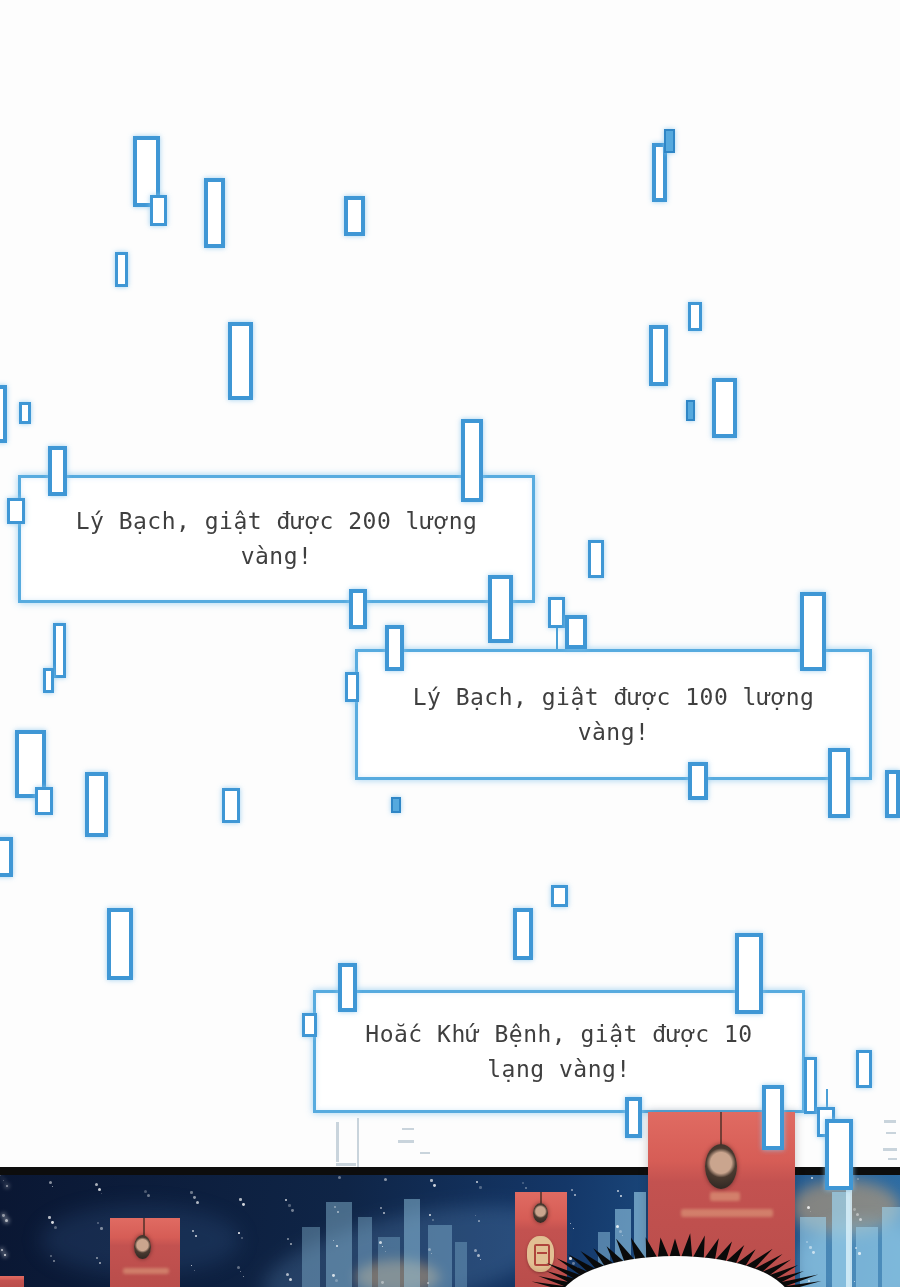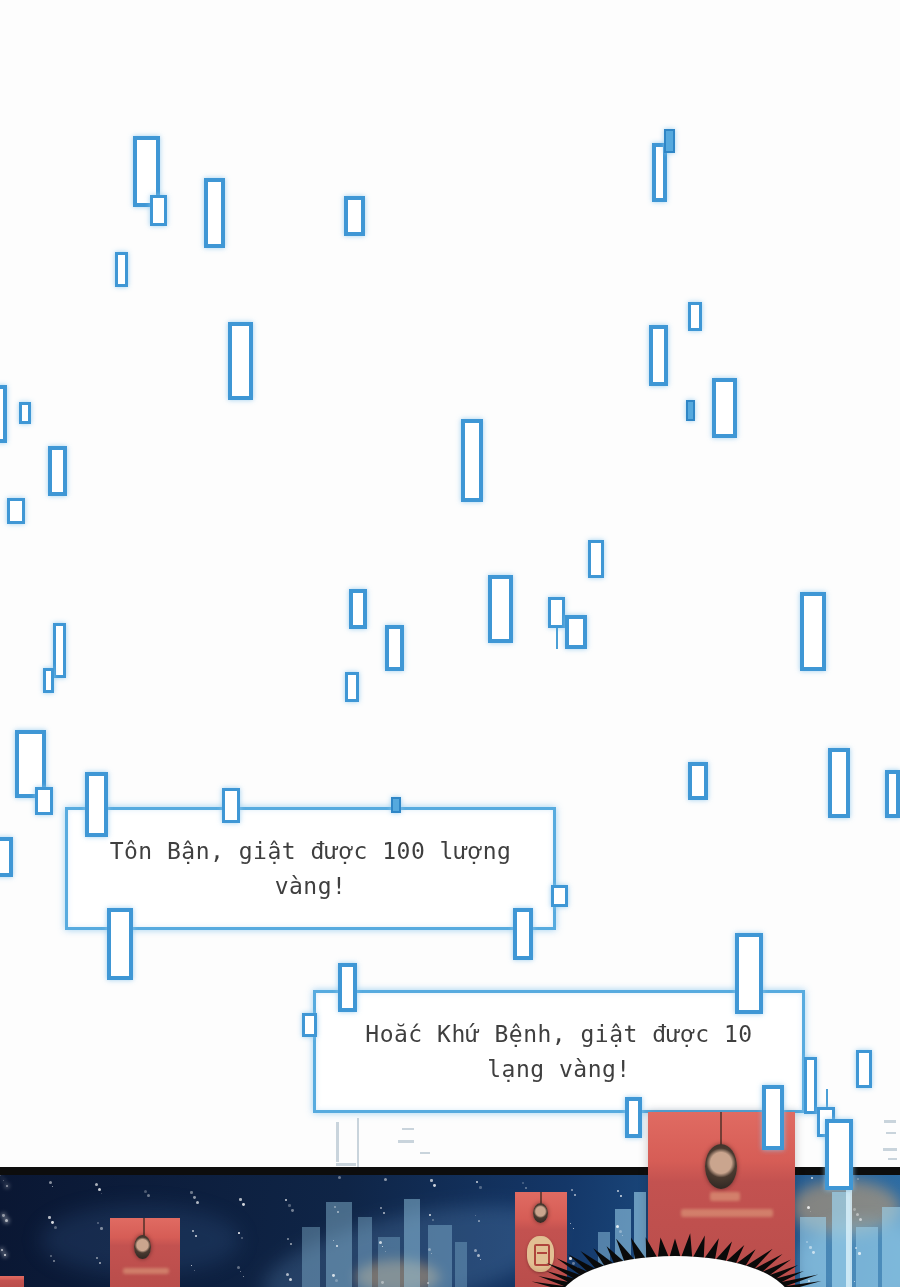--- a/index.html
+++ b/index.html
@@ -38,22 +38,25 @@
          box-shadow:0 1px 3px rgba(60,20,20,.4);}
   .stamp i{position:absolute;left:7px;top:8px;width:12px;height:18px;border:2px solid #b0453d;border-radius:2px;}
   .stamp i:after{content:"";position:absolute;left:1px;top:6px;width:10px;height:2px;background:#b0453d;}
   #hair{position:absolute;left:515px;top:1222px;width:320px;height:65px;}
 </style>
 </head>
 <body>
 
 <div class="page">
 
-  <div class="nbox" style="left:65px;top:807px;width:491px;height:123px;">
-    <span class="ntext">Tôn Bận, giật được 100 lượng vàng!</span>
+  <div class="nbox" style="left:18px;top:475px;width:517px;height:128px;">
+    <span class="ntext">Lý Bạch, giật được 200 lượng vàng!</span>
+  </div>
+  <div class="nbox" style="left:355px;top:649px;width:517px;height:131px;">
+    <span class="ntext">Lý Bạch, giật được 100 lượng vàng!</span>
   </div>
   <div class="nbox" style="left:313px;top:990px;width:492px;height:123px;">
     <span class="ntext" style="max-width:440px;">Hoắc Khứ Bệnh, giật được 10 lạng vàng!</span>
   </div>
 
   <div class="fm" style="left:884px;top:1120px;width:12px;height:3px;"></div>
   <div class="fm" style="left:886px;top:1132px;width:10px;height:2px;"></div>
   <div class="fm" style="left:883px;top:1148px;width:14px;height:3px;"></div>
   <div class="fm" style="left:888px;top:1158px;width:9px;height:2px;"></div>
   <div class="fm" style="left:336px;top:1122px;width:3px;height:40px;"></div>

